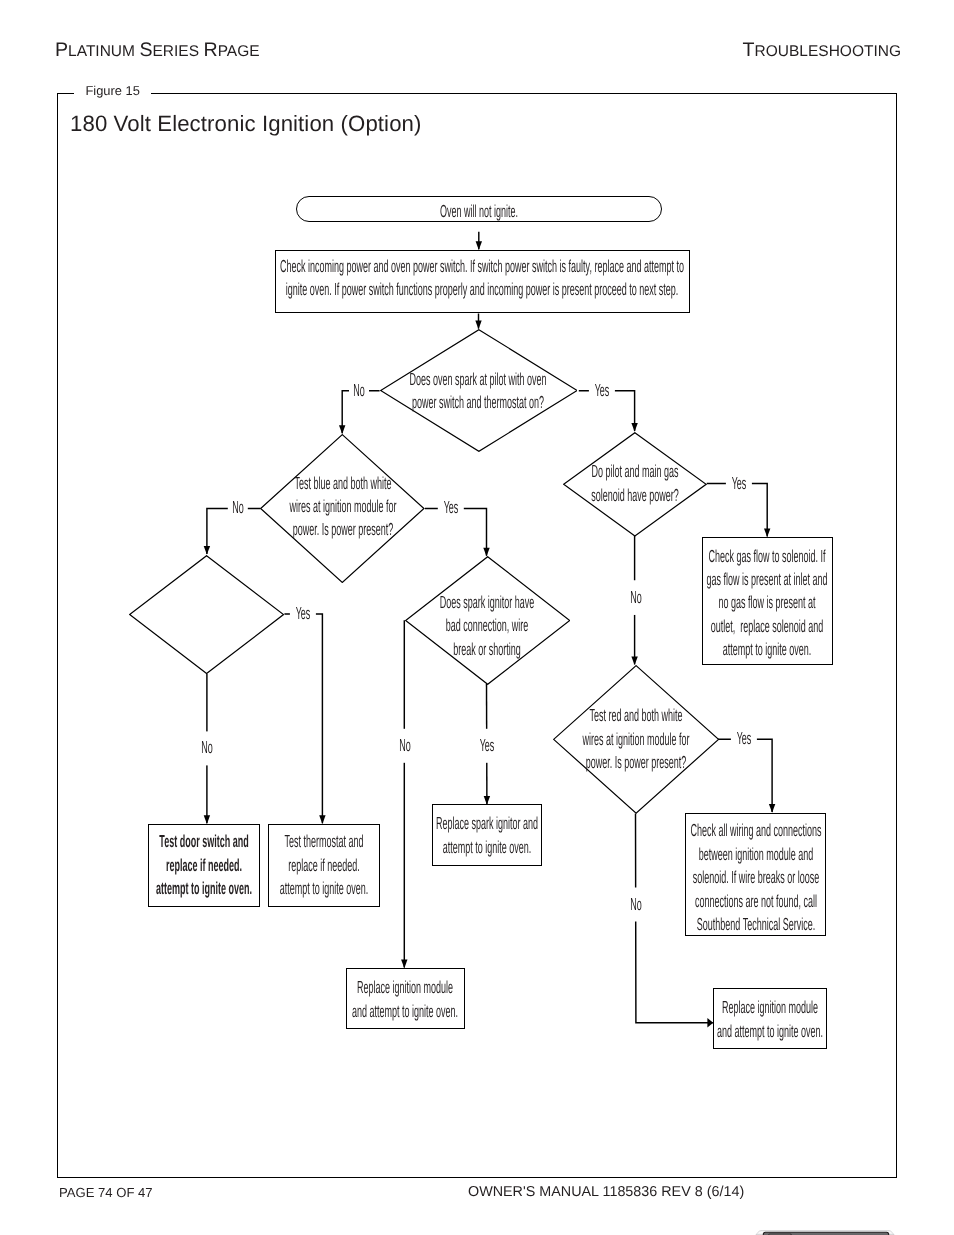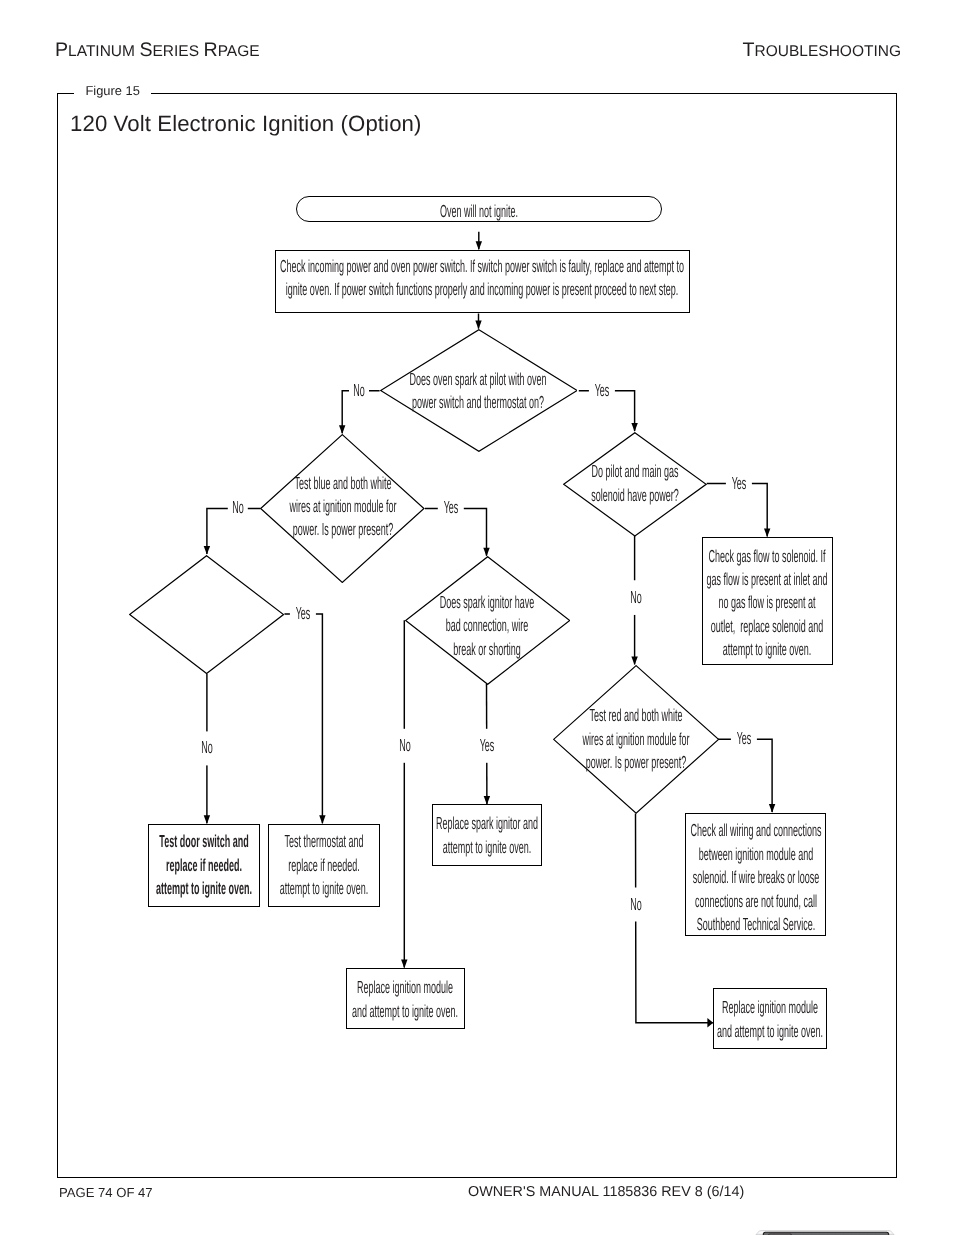--- a/index.html
+++ b/index.html
@@ -50,21 +50,21 @@
 </head>
 <body>
 
 <div class="page">
 
   <div class="runhead" id="runhead-left"><span class="cap">P</span><span class="sc">LATINUM</span>&nbsp;<span class="cap">S</span><span class="sc">ERIES</span>&nbsp;<span class="cap">R</span><span class="sc">PAGE</span></div>
   <div class="runhead" id="runhead-right"><span class="cap">T</span><span class="sc">ROUBLESHOOTING</span></div>
 
   <div id="figure-frame"></div>
   <div id="figure-legend">Figure 15</div>
-  <div id="figure-title">120 Volt Electronic Ignition (Option)</div>
+  <div id="figure-title">180 Volt Electronic Ignition (Option)</div>
 
   <div id="chart">
       <svg width="954" height="1235" viewBox="0 0 954 1235" style="position: absolute; left: 0px; top: 0px;">
         <path d="M 478.8 231.8 L 478.8 249.3" fill="none" stroke="#000" stroke-width="1.45"></path>
         <path d="M 478.8 250 L 475.6 241.3 L 482 241.3 Z" fill="#000"></path>
         <path d="M 478.5 313.5 L 478.5 328.6" fill="none" stroke="#000" stroke-width="1.45"></path>
         <path d="M 478.5 329.3 L 475.3 320.6 L 481.7 320.6 Z" fill="#000"></path>
         <path d="M 379.6 390.7 L 342.2 390.7 L 342.2 433.2" fill="none" stroke="#000" stroke-width="1.45"></path>
         <path d="M 342.2 433.9 L 339 425.2 L 345.4 425.2 Z" fill="#000"></path>
         <rect x="349" y="385.2" width="20" height="11" fill="#fff"></rect>

